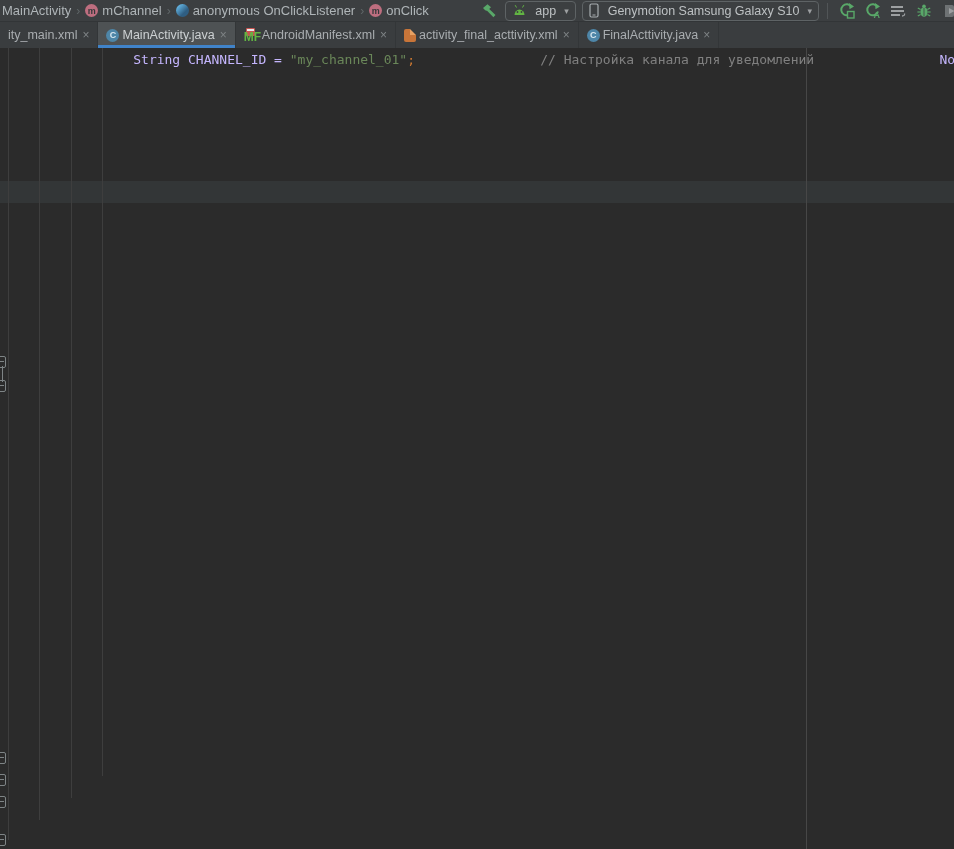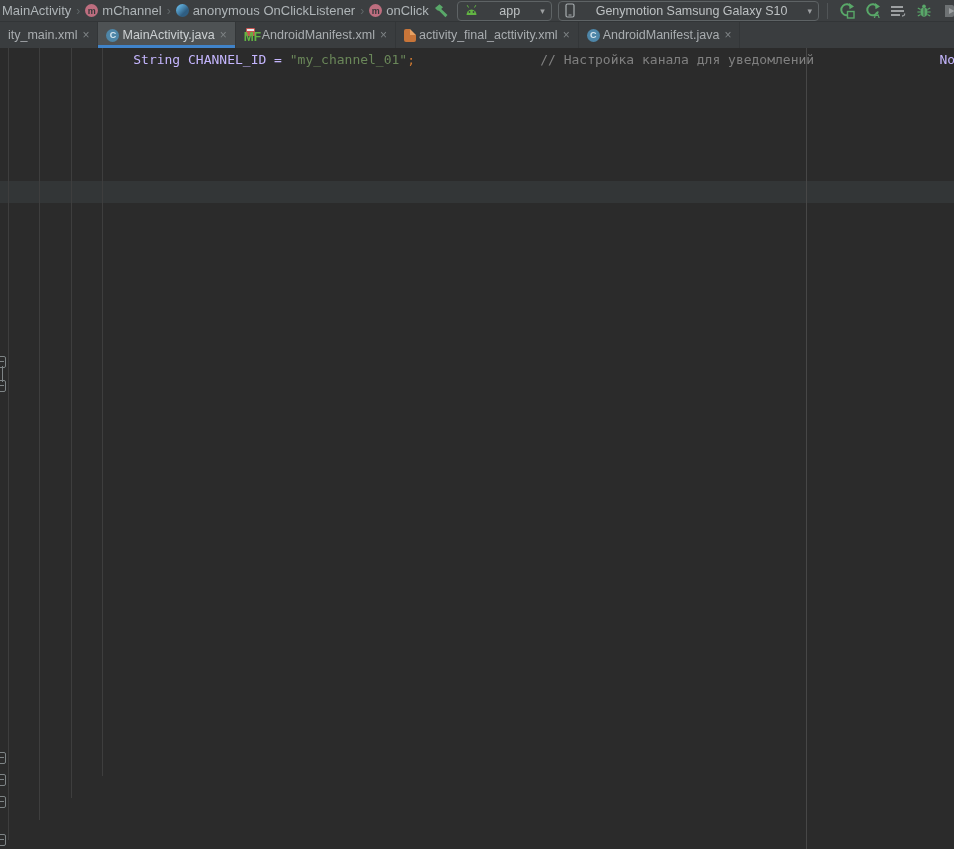--- a/index.html
+++ b/index.html
@@ -11,21 +11,21 @@
     border-bottom:1px solid #323537;box-sizing:border-box;padding:0 0 0 2px;white-space:nowrap;}
   .breadcrumbs{display:flex;align-items:center;height:100%;font-size:13px;color:#AFB5B8;}
   .bc-item{display:flex;align-items:center;gap:4px;}
   .bc-sep{color:#5F6668;padding:0 5px;font-size:12px;}
   .bc-ic{width:13px;height:13px;border-radius:50%;display:inline-flex;align-items:center;justify-content:center;
     font-size:9px;font-weight:bold;color:#35383A;}
   .bc-ic.method{background:#BE6E7F;}
   .bc-ic.anon{background:linear-gradient(135deg,#64B5E3 15%,#2F5E82 65%);}
   .toolbar-right{margin-left:auto;display:flex;align-items:center;gap:6px;margin-right:-6px;}
   .icon-btn{width:20px;height:18px;display:inline-flex;align-items:center;justify-content:center;flex:none;}
-  .combo{display:flex;align-items:center;gap:20px;height:18px;border:1px solid #5E6365;border-radius:4px;
+  .combo{display:flex;align-items:center;gap:8px;height:18px;border:1px solid #5E6365;border-radius:4px;
     padding:0 6px;color:#BDC1C3;font-size:12.5px;}
   .caret{color:#9DA0A2;font-size:9px;}
   .tb-sep{width:1px;height:16px;background:#515557;margin:0 2px;}
 
   
   .tabbar{position:relative;height:26px;background:#3A3D3F;display:flex;align-items:stretch;
     white-space:nowrap;overflow:hidden;}
   .tab{display:flex;align-items:center;gap:3px;padding:0 8px;font-size:12.5px;color:#A9ADB0;
     border-right:1px solid #333638;position:relative;box-sizing:border-box;}
   .tab.selected{background:#4E5254;color:#CDD1D3;}
@@ -176,21 +176,21 @@
         <span>AndroidManifest.xml</span>
         <span class="tab-close">×</span>
       </span>
       <span class="tab">
         <span class="ficon xmlorange"></span>
         <span>activity_final_acttivity.xml</span>
         <span class="tab-close">×</span>
       </span>
       <span class="tab">
         <span class="ficon class">C</span>
-        <span>AndroidManifest.java</span>
+        <span>FinalActtivity.java</span>
         <span class="tab-close">×</span>
       </span>
     </div>
 
   <div class="editor" id="editor">
     <div class="caret-row" id="caretrow" style="top: 133px;"></div>
     <div class="margin-line"></div>
     <div id="guides">
         <span class="iguide" style="left: 8px; height: 792px;"></span>
         <span class="iguide" style="left: 39px; height: 772px;"></span>

